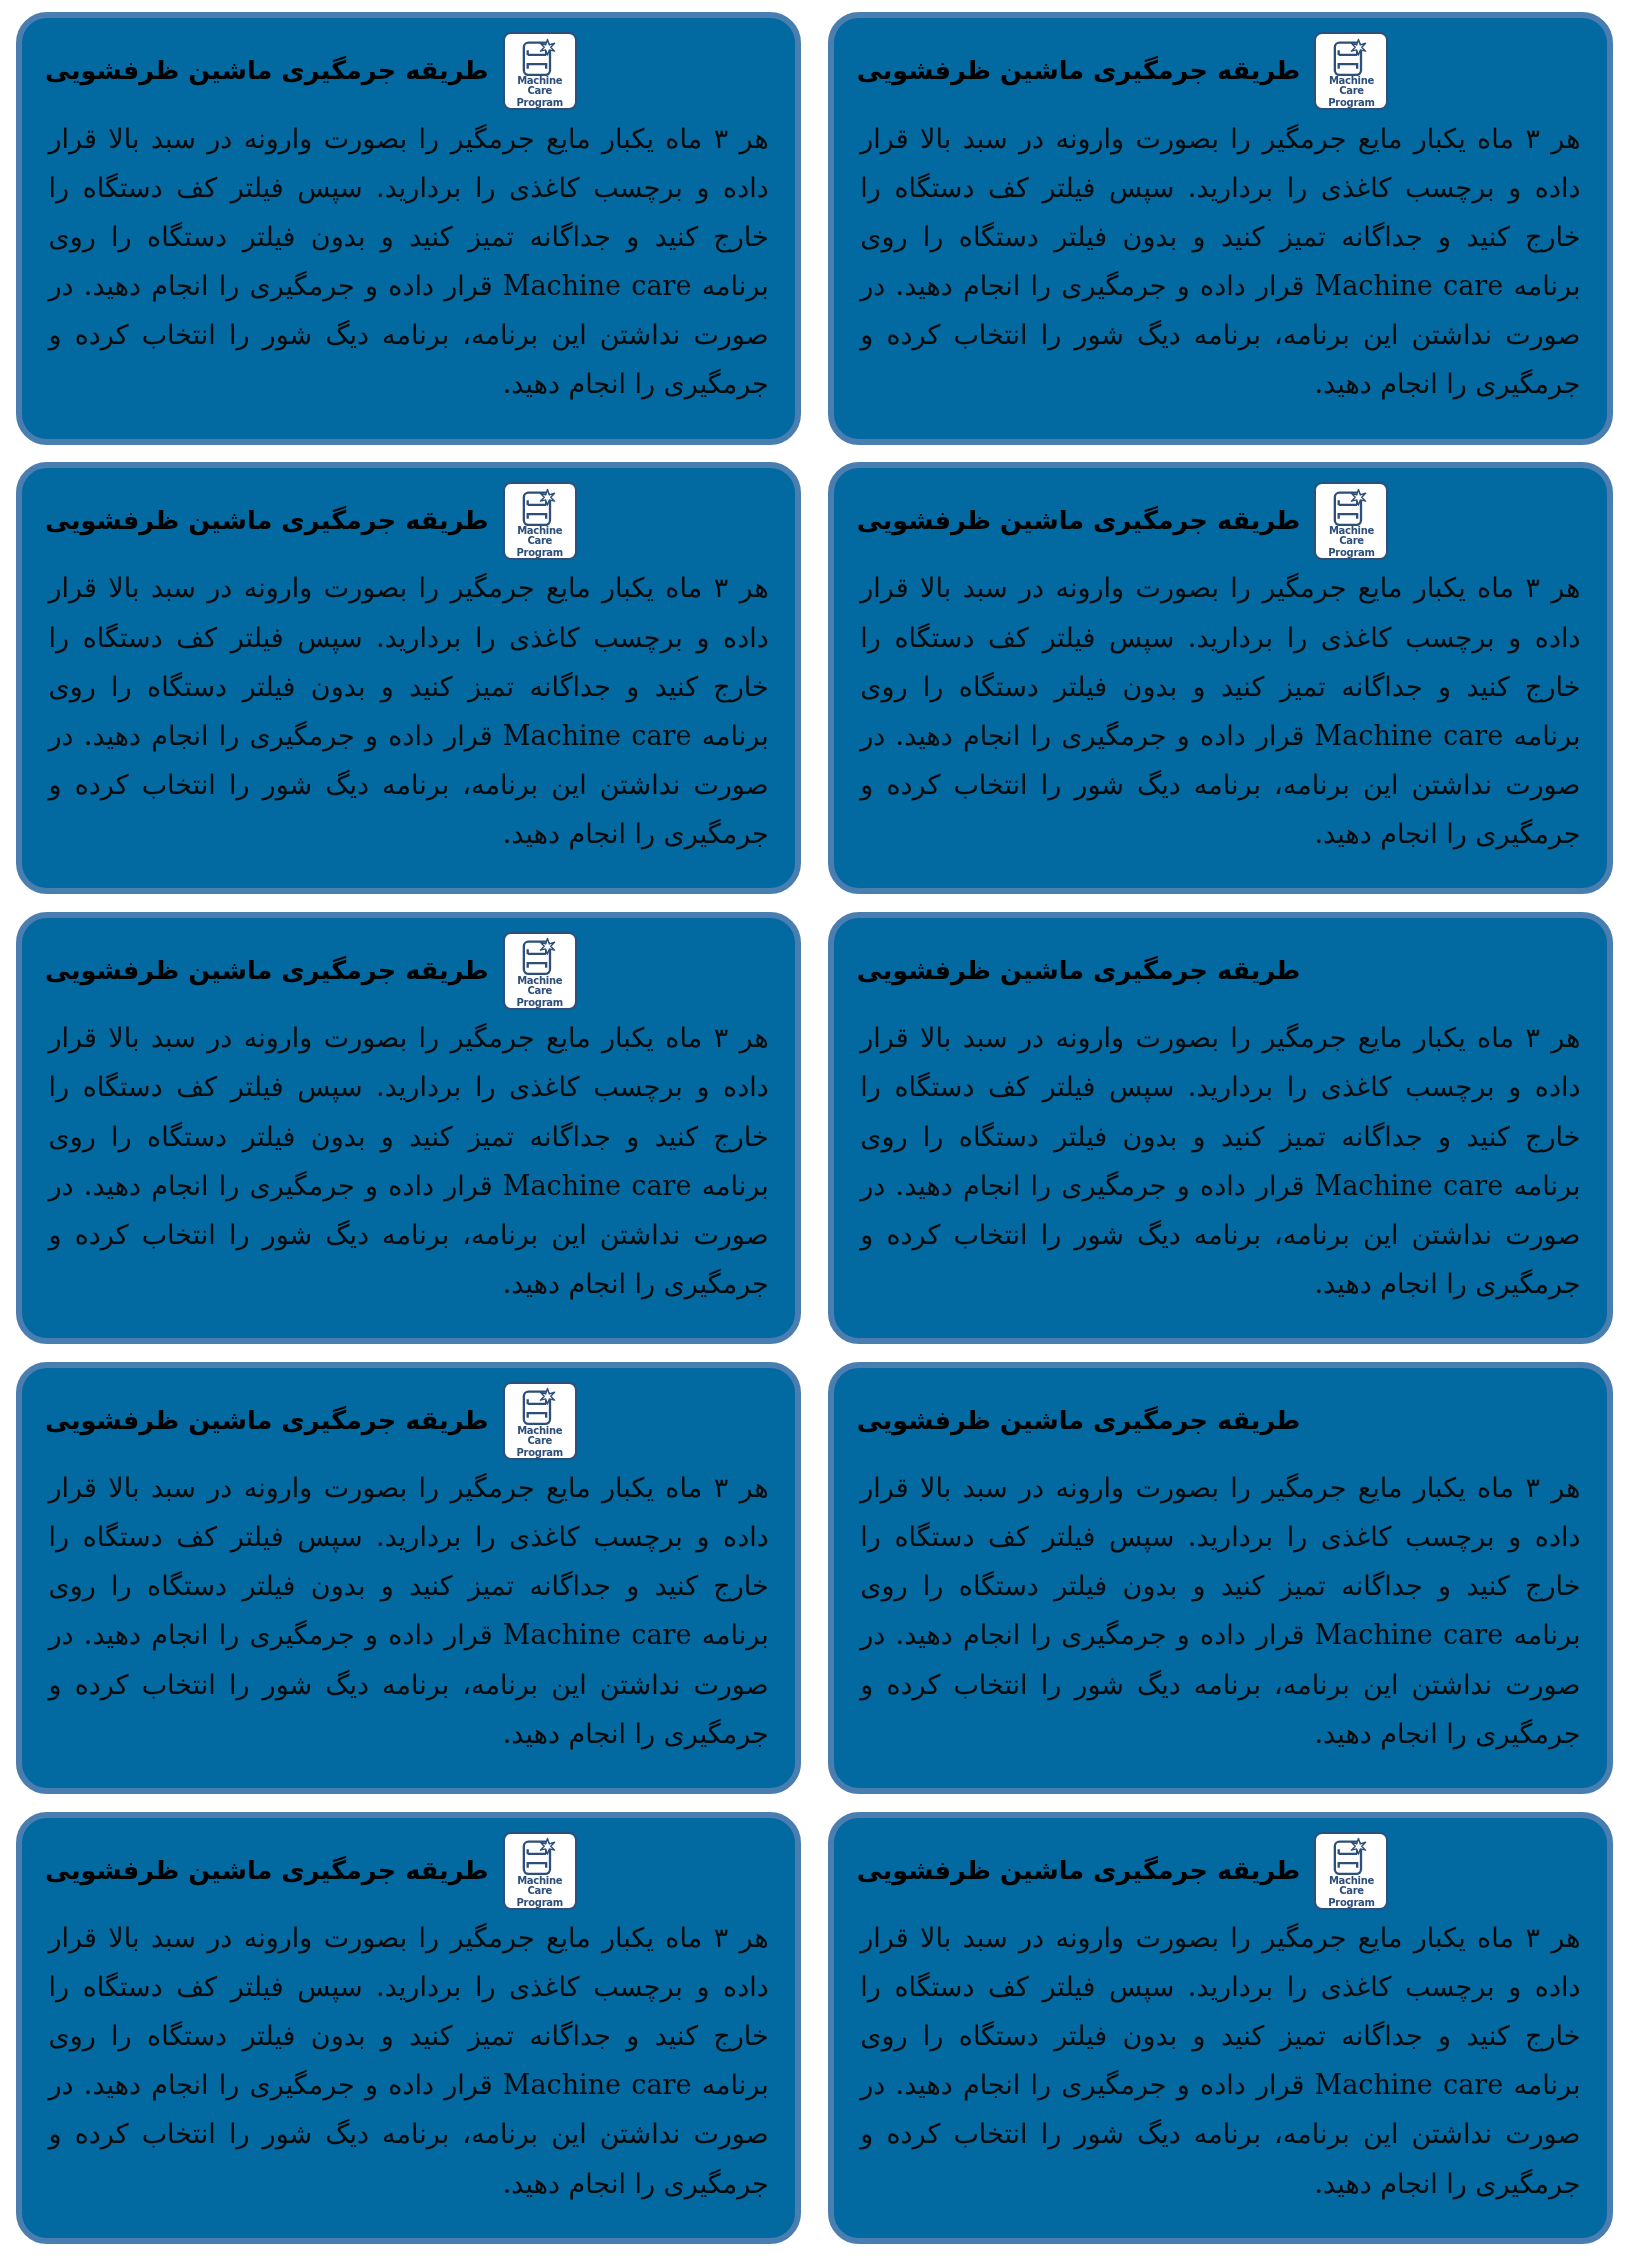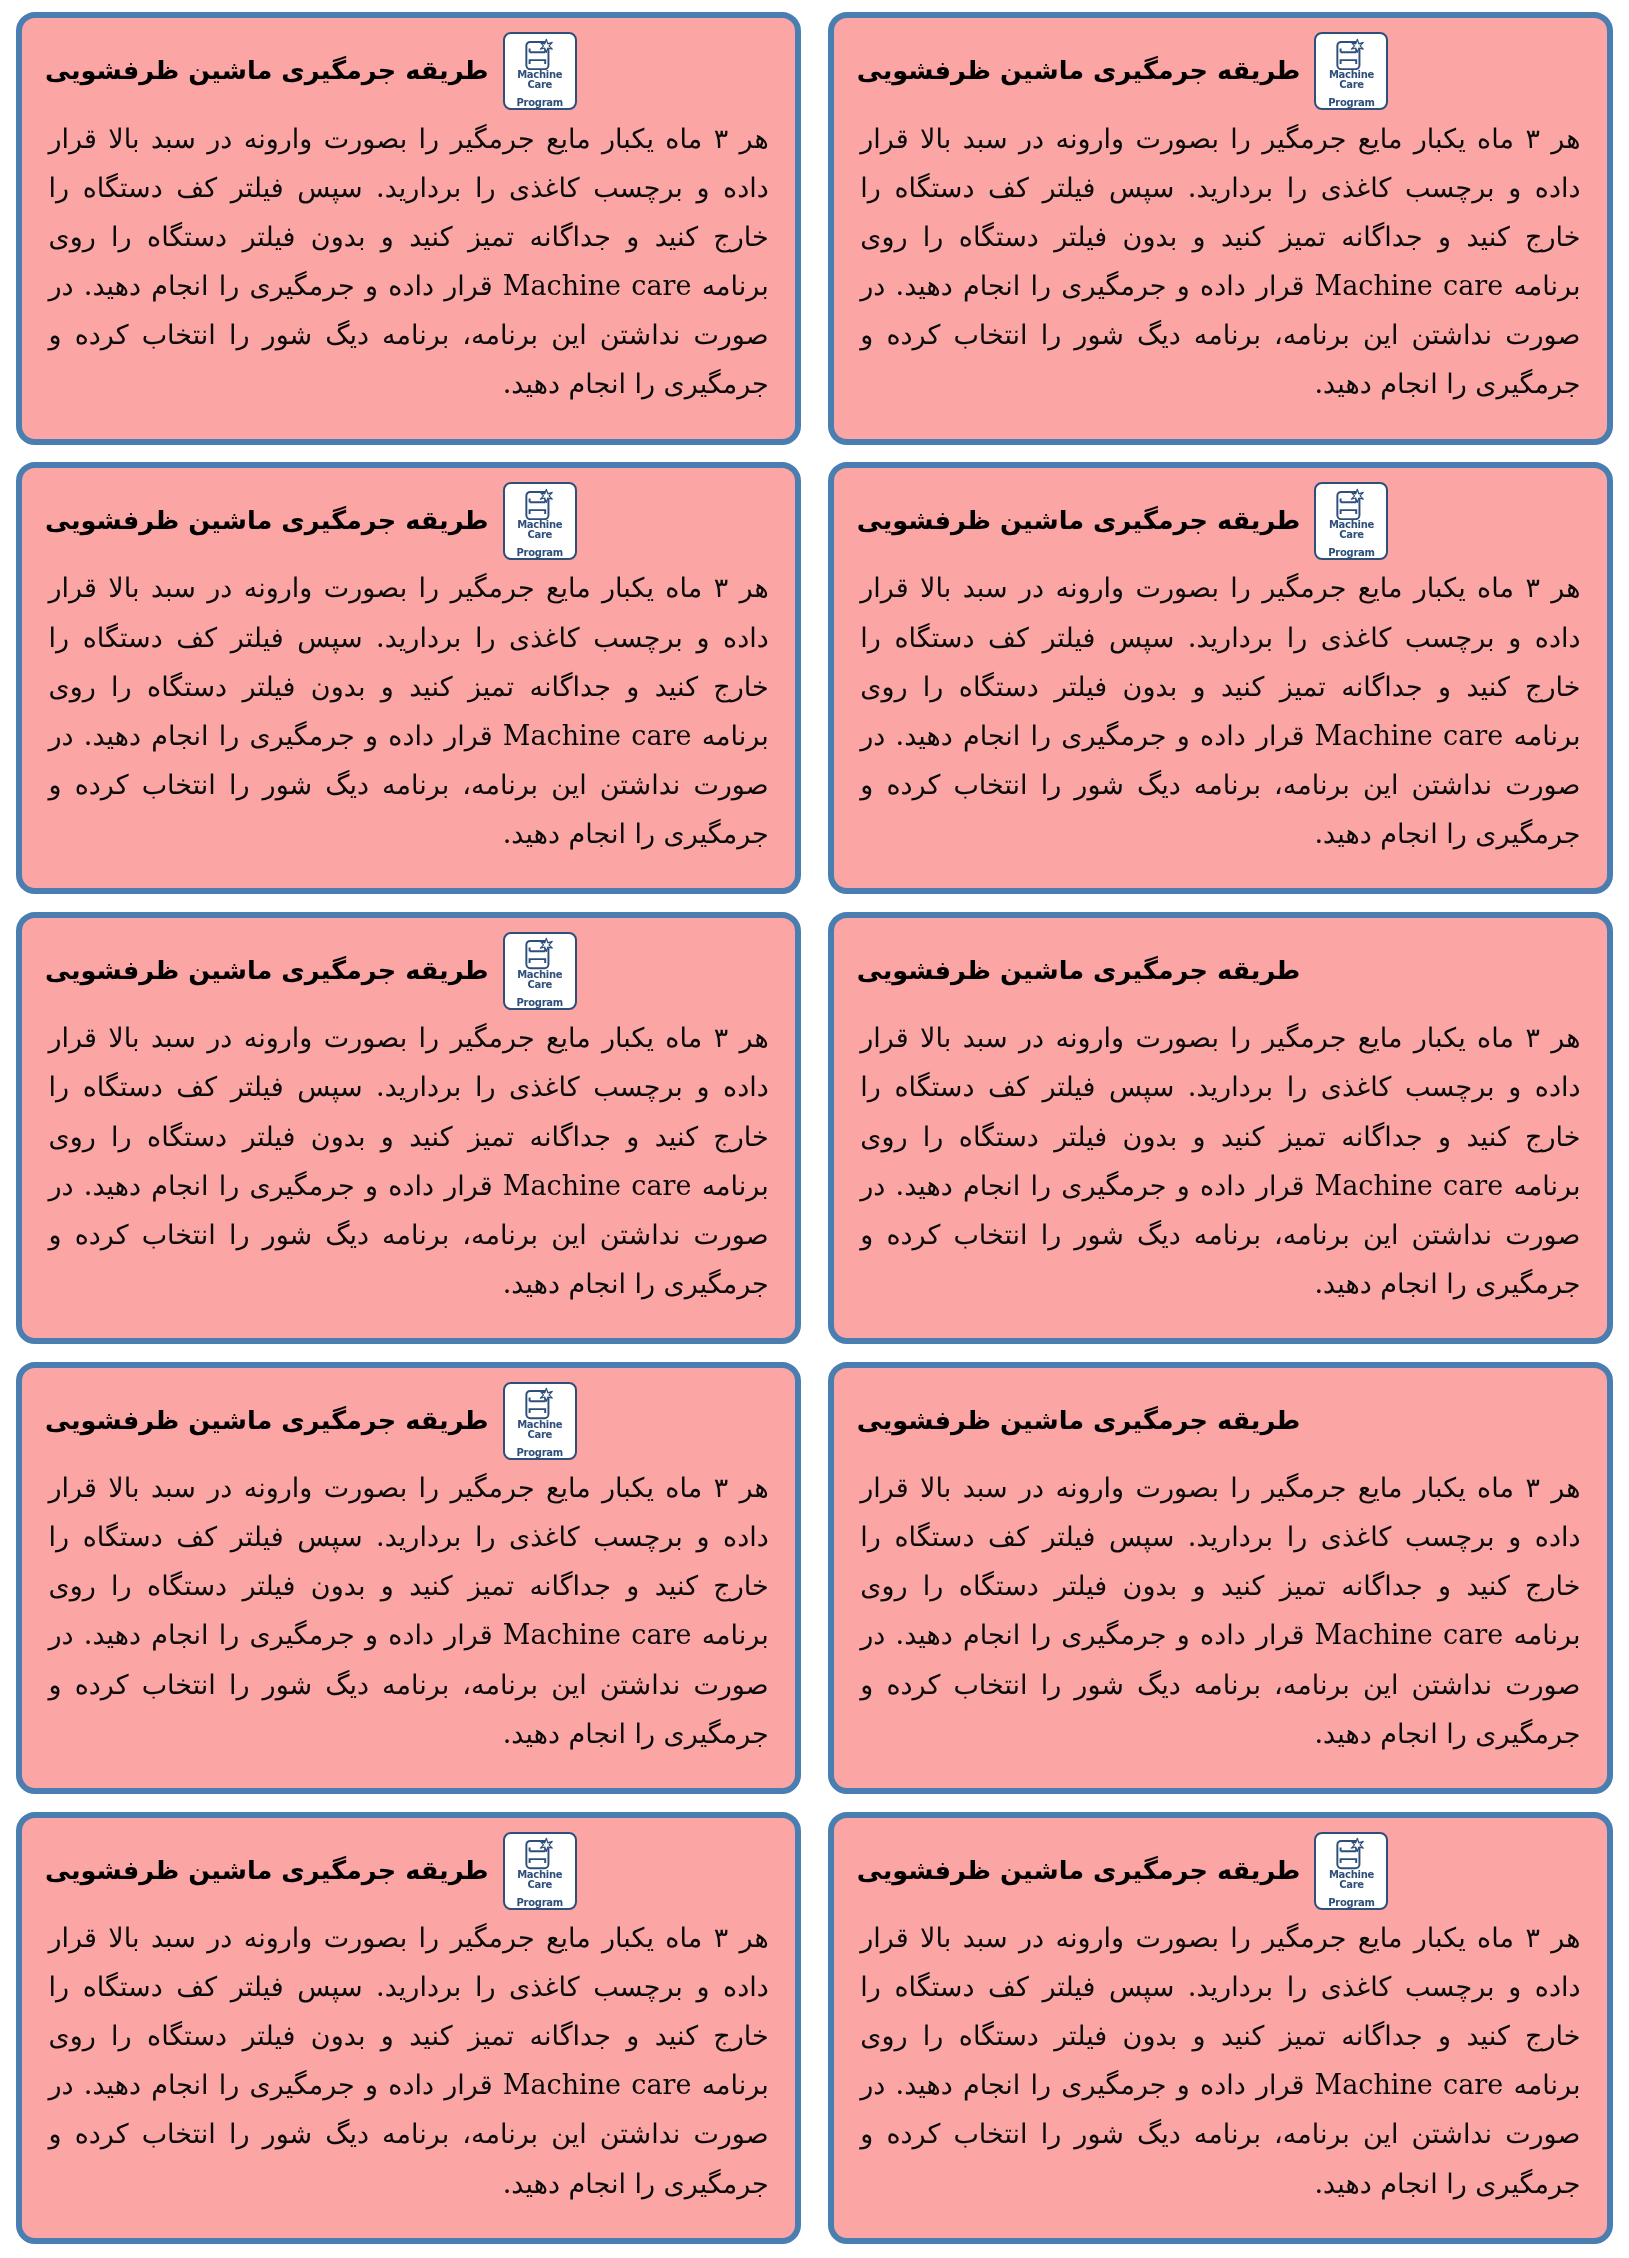--- a/index.html
+++ b/index.html
@@ -24,22 +24,22 @@
     grid-template-columns: 1fr 1fr;
     grid-template-rows: repeat(5, 1fr);
     column-gap: 26.5px;
     row-gap: 17.6px;
   }
 
   .card {
     position: relative;
     box-sizing: border-box;
     border: 6.2px solid #4a7eb0;
-    border-radius: 19px;
-    background: #fca5a5;
+    border-radius: 31px;
+    background: #0369a1;
     padding: 12.4px 23px 8.8px 23px;
     display: flex;
     flex-direction: column;
     overflow: hidden;
   }
 
   
   .title-row {
     display: flex;
     flex-direction: row-reverse;   
@@ -78,21 +78,21 @@
   .badge svg { display: block; }
   .badge-text {
     text-align: center;
     color: #2e4f7a;
     font-family: "DejaVu Sans", "Liberation Sans", sans-serif;
     font-weight: bold;
     line-height: 1.0;
     letter-spacing: -0.3px;
   }
   .badge-line1 { font-size: 10px; }
-  .badge-line2 { font-size: 10px; margin-top: 8px; }
+  .badge-line2 { font-size: 10px; margin-top: 2px; }
 
   
   .card-body {
     direction: rtl;
     text-align: justify;
     text-align-last: right;
     font-family: "DejaVu Serif", "Liberation Serif", serif;
     font-size: 27px;
     line-height: 1.82;
     color: #0a0a0a;

